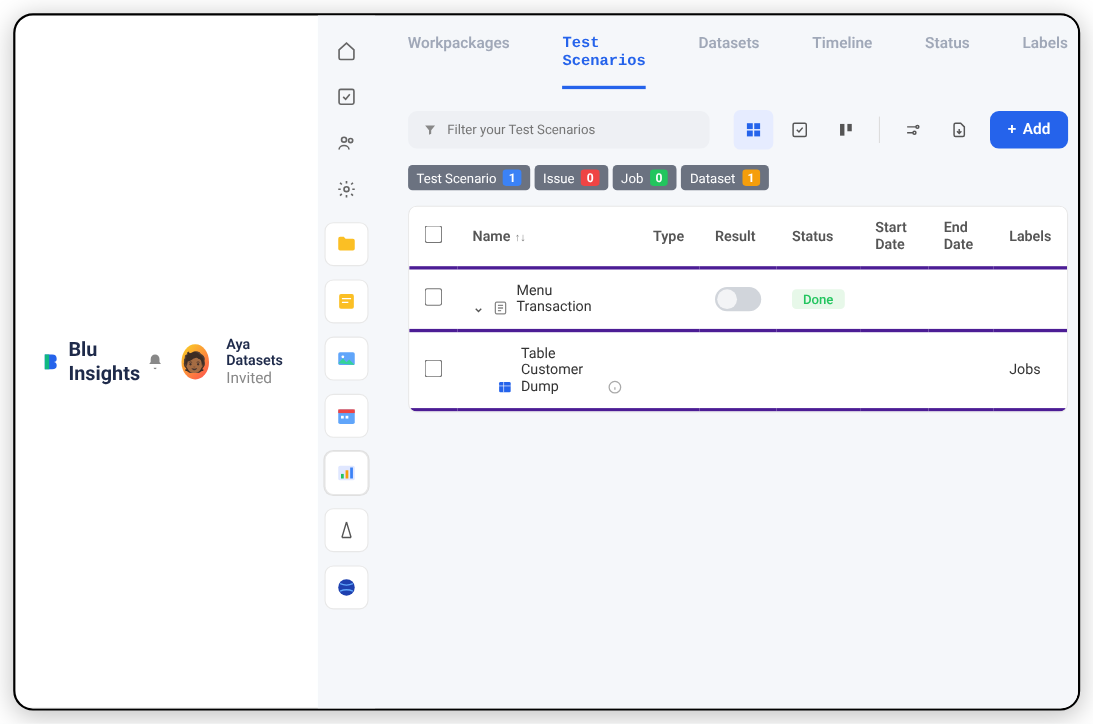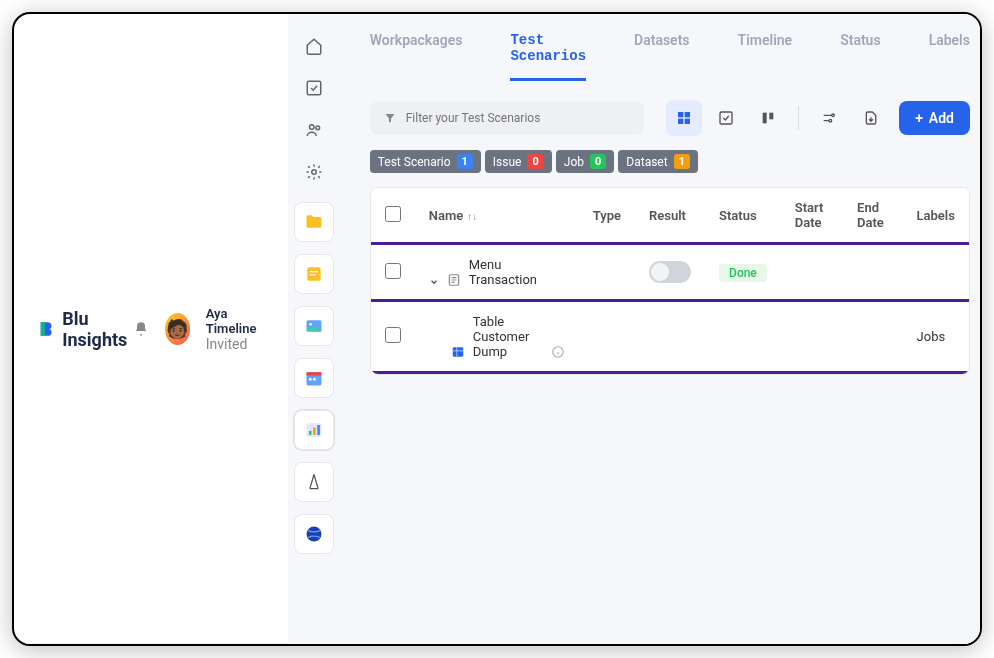--- a/index.html
+++ b/index.html
@@ -62,21 +62,21 @@
       <span>Blu Insights</span>
     </div>
     <div class="header-right">
       <span class="bell-icon">
         <svg width="16" height="16" viewBox="0 0 24 24" fill="currentColor">
             <path d="M12 2a6 6 0 0 0-6 6v4l-2 3h16l-2-3V8a6 6 0 0 0-6-6zm0 20a2 2 0 0 0 2-2h-4a2 2 0 0 0 2 2z"></path>
           </svg>
       </span>
       <div class="avatar">🧑🏾</div>
       <div class="user-info">
-        <span class="user-name">Aya Timeline</span>
+        <span class="user-name">Aya Datasets</span>
         <span class="user-role">Invited</span>
       </div>
     </div>
   </div>
 
   <div class="body">
     <div class="sidebar">
       <div class="side-icon">
           <svg width="18" height="18" viewBox="0 0 24 24" fill="none" stroke="currentColor" stroke-width="2">
             <path d="M3 11l9-8 9 8v10a2 2 0 0 1-2 2H5a2 2 0 0 1-2-2z"></path>

